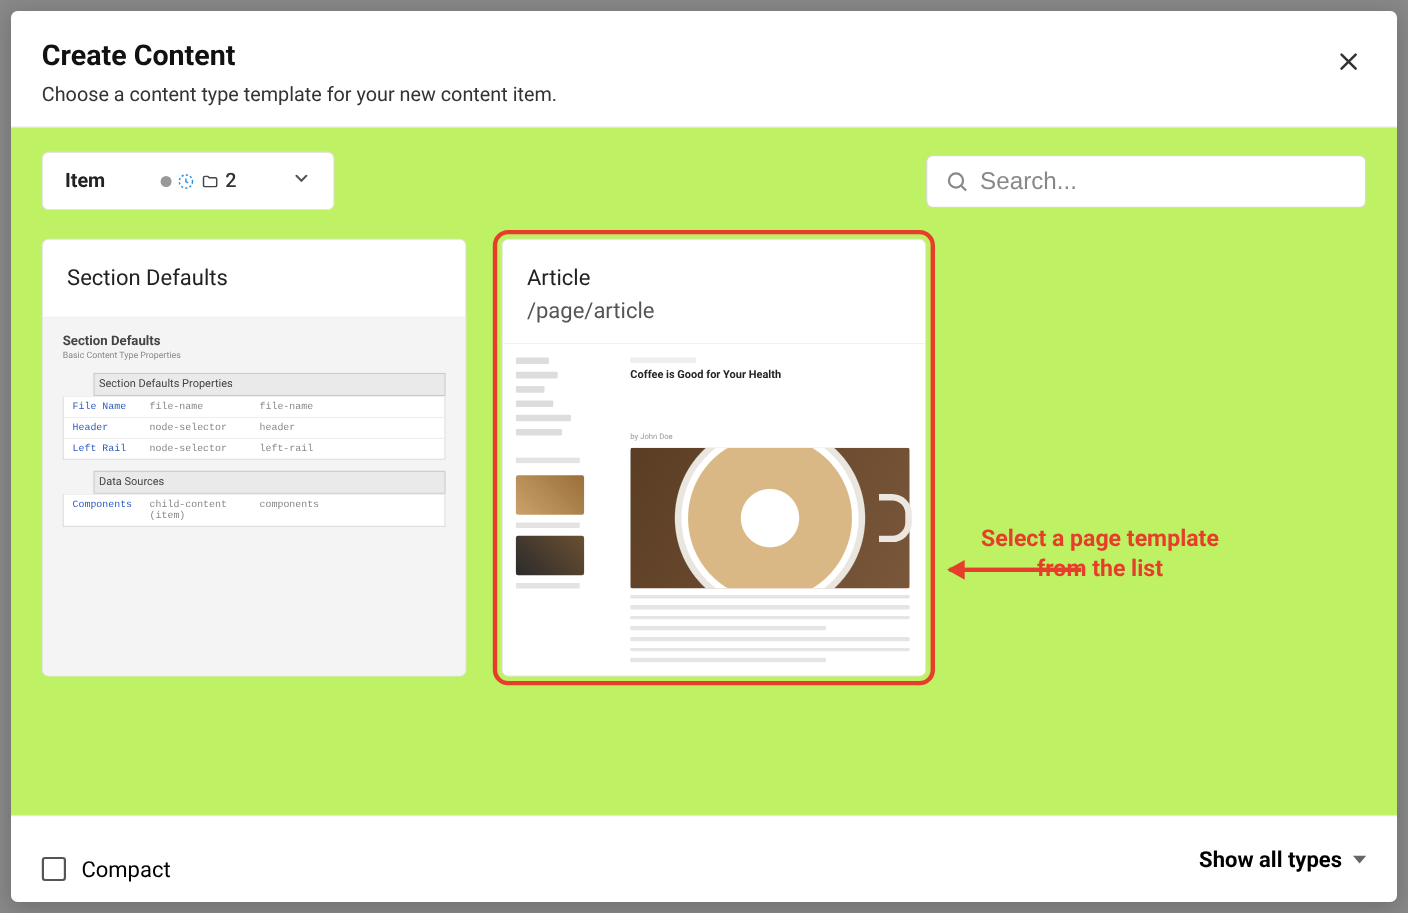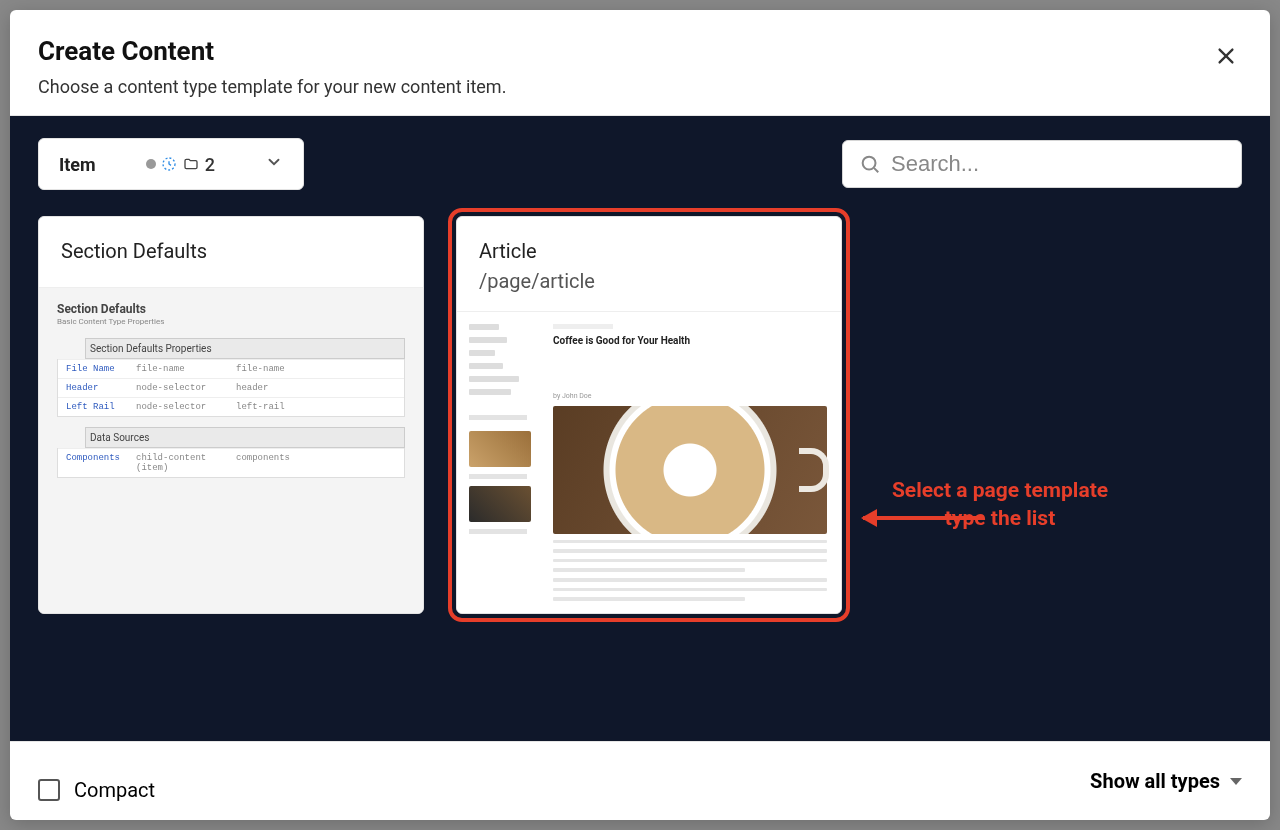--- a/index.html
+++ b/index.html
@@ -40,21 +40,21 @@
     position: absolute;
     top: 30px; right: 28px;
     width: 32px; height: 32px;
     display: flex; align-items: center; justify-content: center;
     cursor: pointer;
     color: #333;
   }
   .modal-body {
     flex: 1;
     padding: 22px 28px;
-    background: #0f172a;
+    background: #bef264;
     position: relative;
     overflow: hidden;
   }
   .body-top {
     display: flex;
     justify-content: space-between;
     align-items: center;
     margin-bottom: 26px;
     gap: 16px;
   }
@@ -135,21 +135,21 @@
   .sd-title { font-size:12px; font-weight:700; margin-bottom:1px; }
   .sd-sub { font-size:8px; color:#888; margin-bottom:12px; }
   .sd-section-hdr { background:#eaeaea; padding:4px 4px; font-size:10px; font-weight:400; border:1px solid #ccc;margin-left:28px; }
   .sd-tbl { border:1px solid #ddd; border-top:none; background:#fff;font-family:Liberation Mono, monospace; }
   .sd-row { display:flex; border-top:1px solid #eee; }
   .sd-row > div { padding:4px 8px; font-size:9px; }
   .sd-row .c1 { flex:0 0 70px; color:#2f5bbf; }
   .sd-row .c2 { flex:0 0 100px; color:#888; }
   .sd-row .c3 { flex:1; color:#888; }
   
-  .art-wrap { display:flex; height:100%; background:#fff; padding:8px; gap:4px; font-size:7px; color:#777; }
+  .art-wrap { display:flex; height:100%; background:#fff; padding:8px; gap:24px; font-size:7px; color:#777; }
   .art-side { flex:0 0 78px; padding:4px 4px; display:flex; flex-direction:column; gap:7px; }
   .art-side .sm { height:6px; background:#ddd; border-radius:1px; }
   .art-side .sm.w1{width:30px;} .art-side .sm.w2{width:38px;} .art-side .sm.w3{width:26px;} .art-side .sm.w4{width:34px;} .art-side .sm.w5{width:50px;} .art-side .sm.w6{width:42px;}
   .art-side .thumb { width:62px; height:36px; background:linear-gradient(45deg,#caa26a,#9a6f3a); border-radius:2px; margin-top:4px;}
   .art-side .thumb2{ width:62px; height:36px; background:linear-gradient(45deg,#2b2b2b,#6a5032); border-radius:2px; }
   .art-side .cap { height:5px; background:#e3e3e3; width:58px; }
   .art-main { flex:1; padding:4px 6px; display:flex; flex-direction:column; gap:6px; }
   .art-main .hdr { height:6px; background:#eee; width:60px; }
   .art-main .title { font-size:10px; font-weight:700; color:#222; }
   .art-main .byline { font-size:7px; color:#999;margin-top:40px; }
@@ -337,21 +337,21 @@
             </div>
           </div>
         </div>
       </div>
 
     </div>
 
     <div class="arrow"></div>
     <div class="annotation">
       <div>Select a page template</div>
-      <div>type the list</div>
+      <div>from the list</div>
     </div>
   </div>
 
   <div class="modal-footer">
     <div class="compact-wrap">
       <div class="chk"></div>
       <span>Compact</span>
     </div>
     <div class="show-all">
       <span>Show all types</span>

